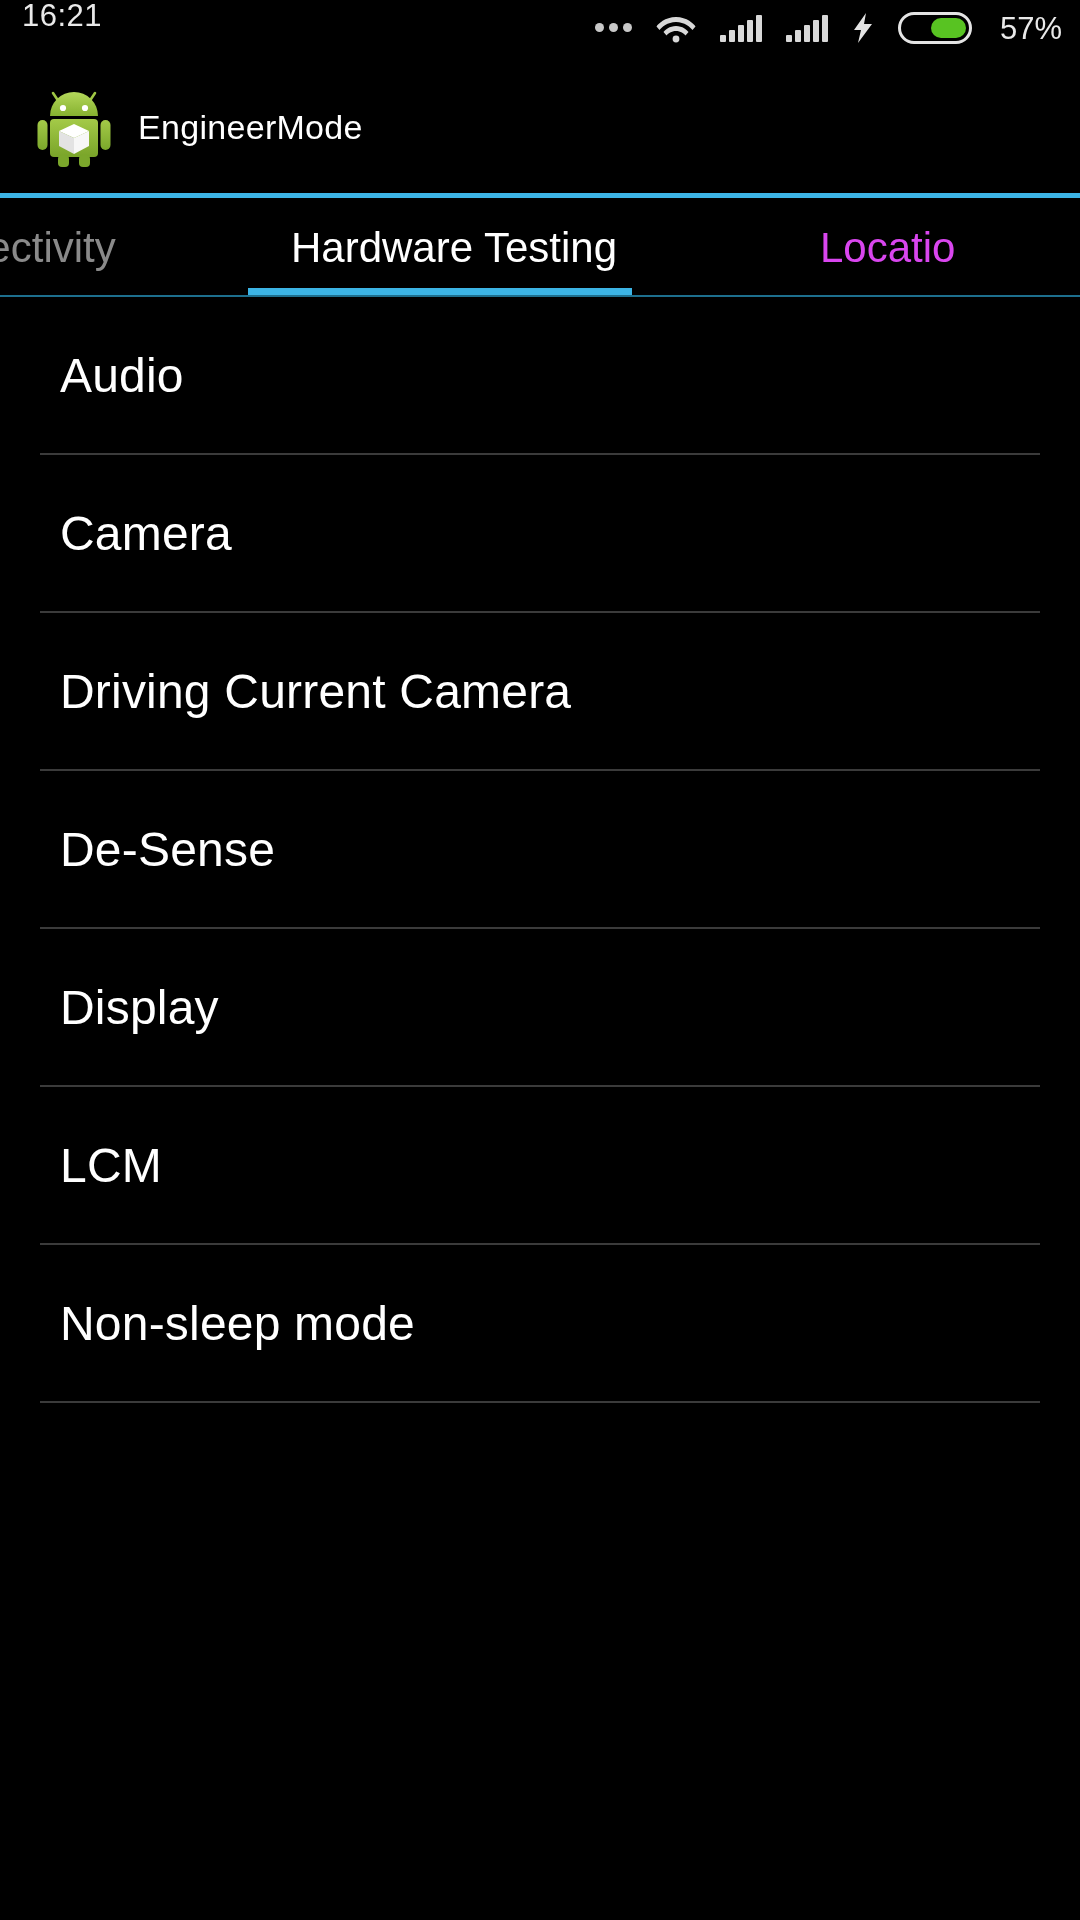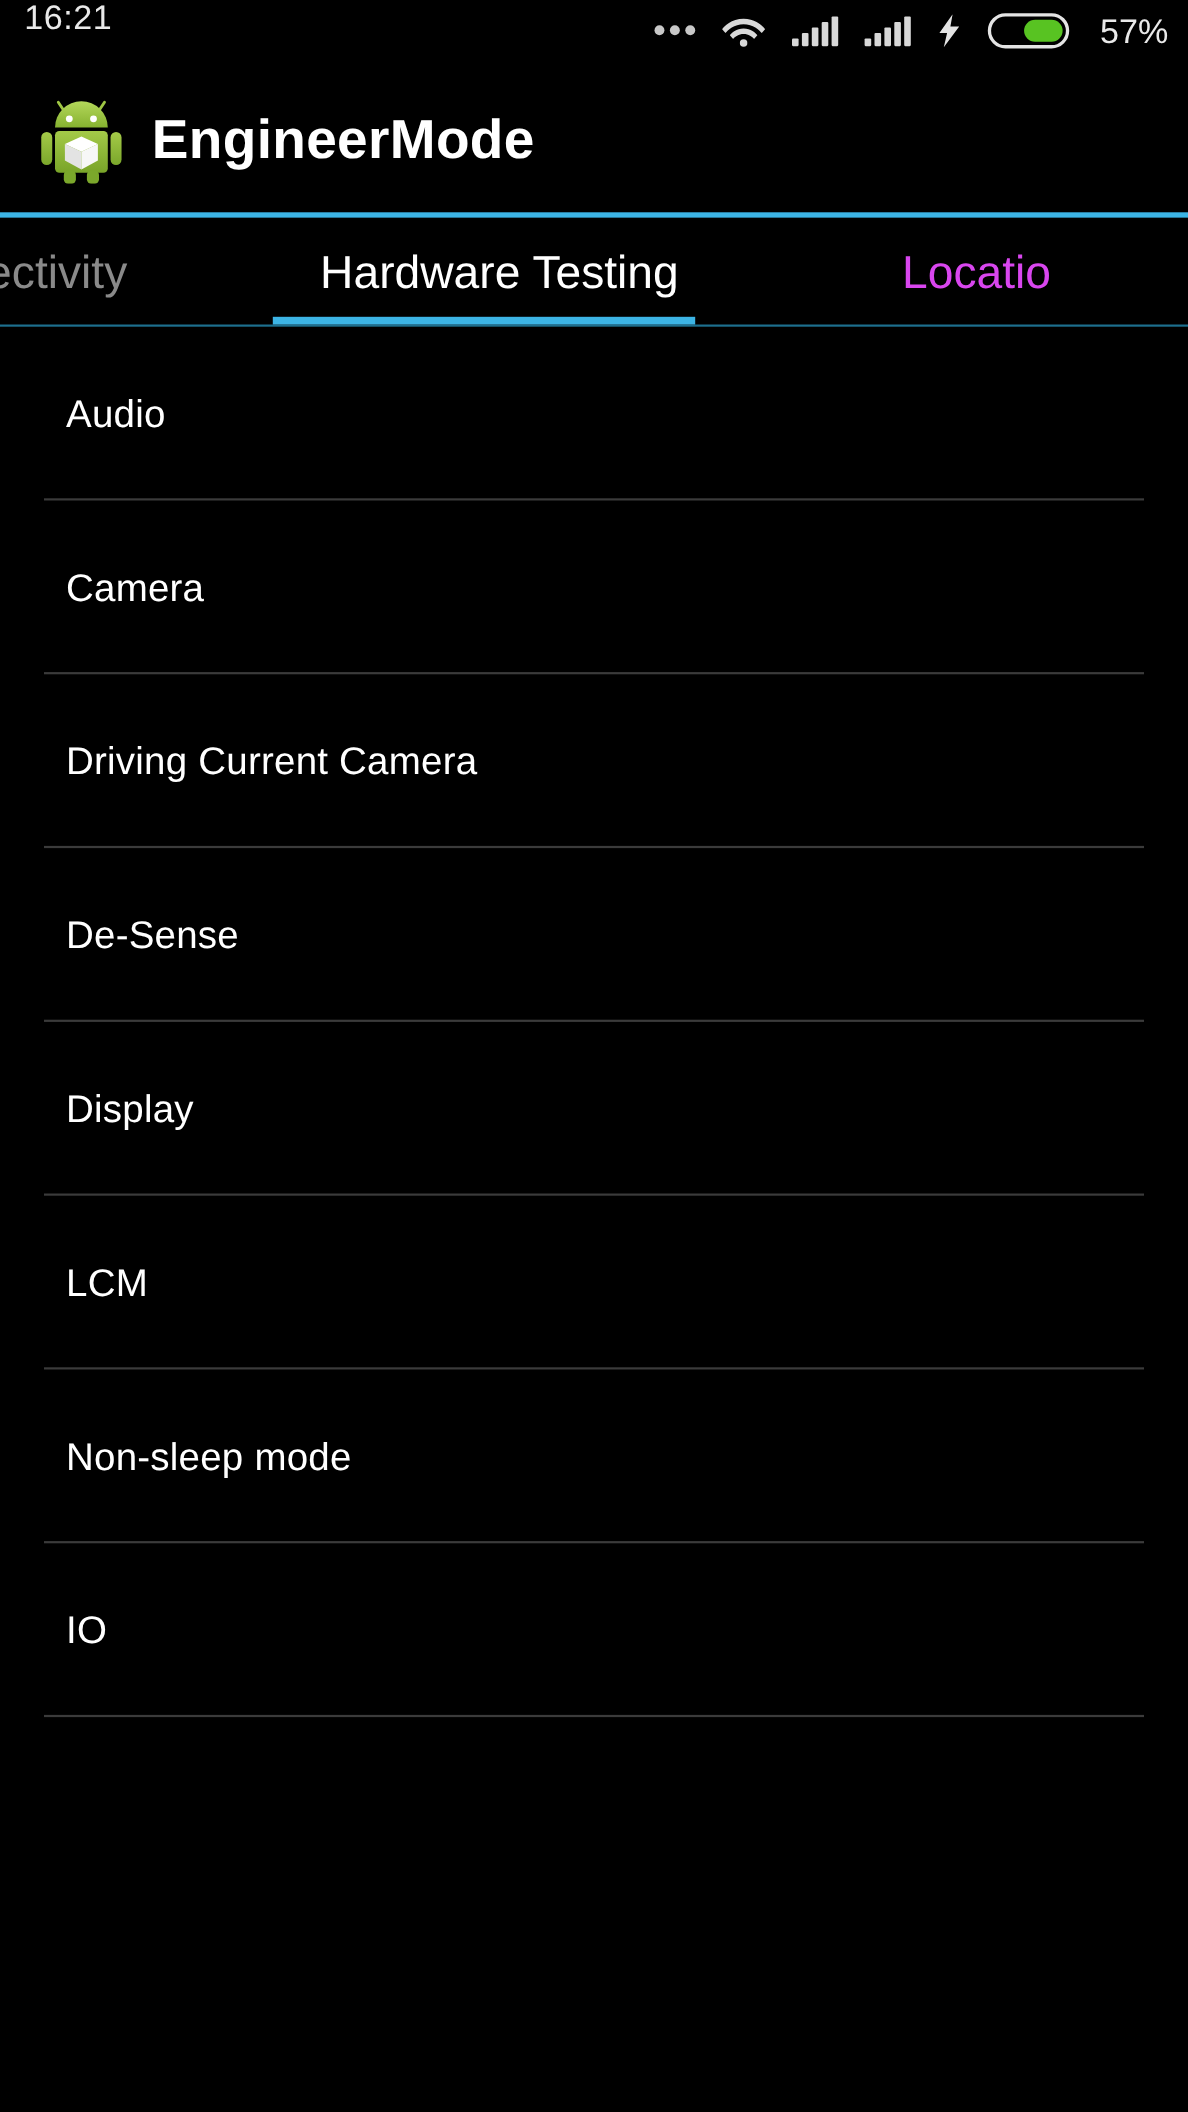--- a/index.html
+++ b/index.html
@@ -72,24 +72,24 @@
     height:142px;
     background:#000;
     display:flex;
     align-items:center;
     padding-left:36px;
     position:relative;
   }
   .app-icon { width:76px; height:80px; flex:none; }
   .app-title {
     color:#ffffff;
-    font-size:50px;
+    font-size:34px;
     margin-left:26px;
     letter-spacing:0.3px;
-    font-weight:700;
+    font-weight:400;
   }
   .appbar-underline {
     position:absolute;
     left:0; right:0; bottom:0;
     height:5px;
     background:#3cb4e5;
   }
 
   
   .tabbar {
@@ -128,21 +128,21 @@
   .list { background:#000; }
   .list-row {
     position:relative;
     height:158px;
     display:flex;
     align-items:center;
     padding-left:60px;
   }
   .list-row .label {
     color:#ffffff;
-    font-size:35px;
+    font-size:48px;
     line-height:1;
     letter-spacing:0.2px;
   }
   .list-row .divider {
     position:absolute;
     left:40px;
     right:40px;
     bottom:0;
     height:2px;
     background:#3b3b3b;
@@ -280,18 +280,14 @@
   <div class="list-row">
     <span class="label">LCM</span>
     <span class="divider"></span>
   </div>
 
   <div class="list-row">
     <span class="label">Non-sleep mode</span>
     <span class="divider"></span>
   </div>
 
-  <div class="list-row">
-    <span class="label">IO</span>
-    <span class="divider"></span>
-  </div>
 
 </div>
 
 </body></html>

